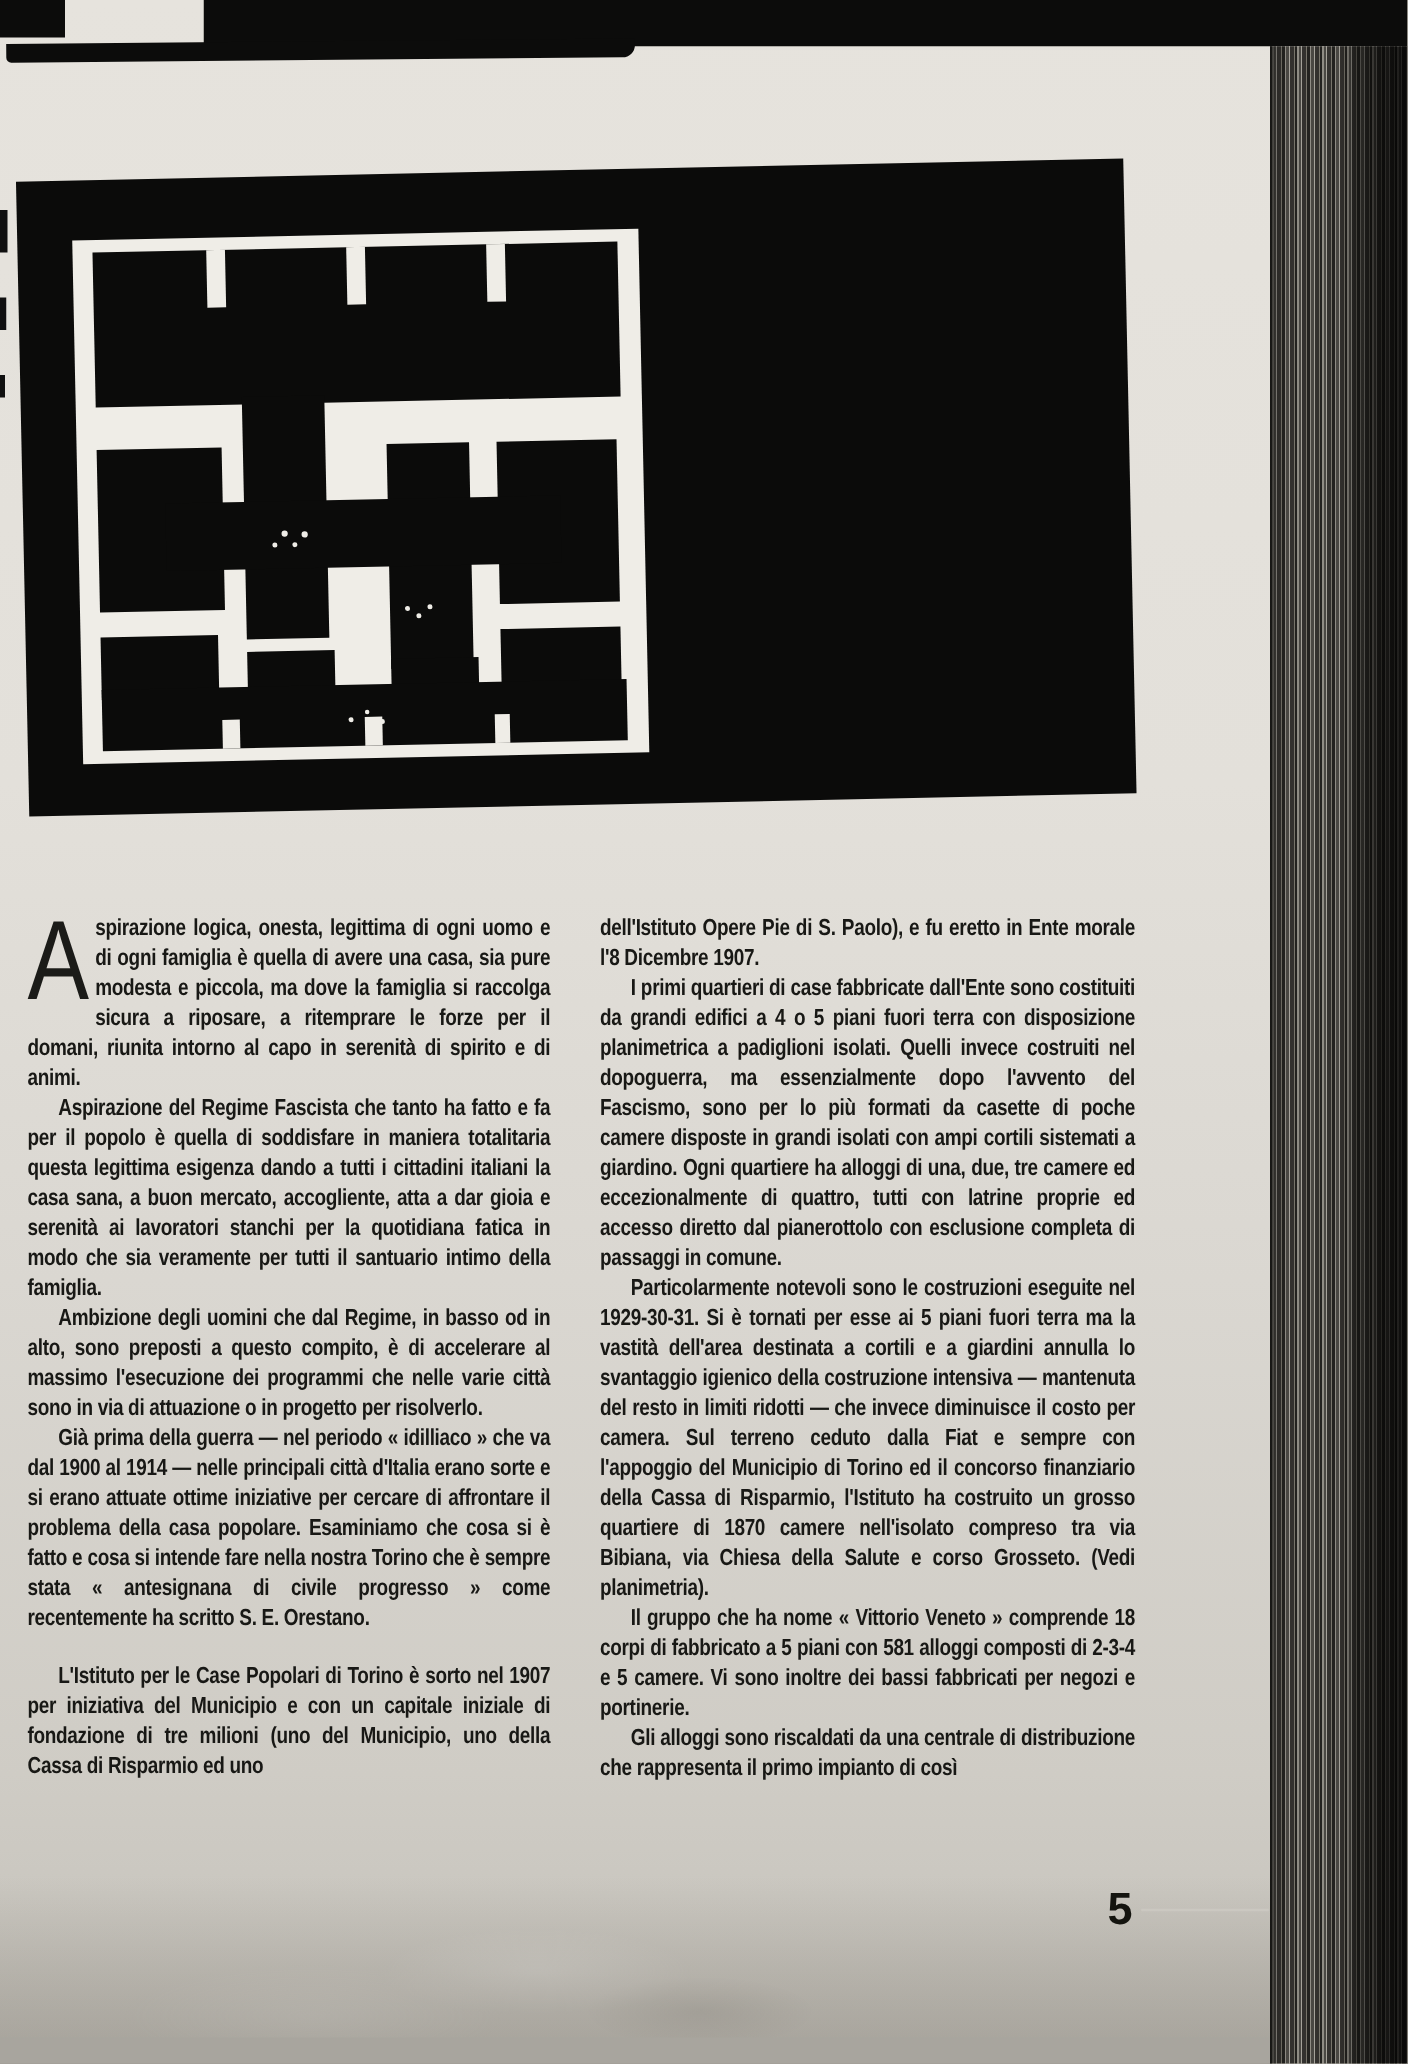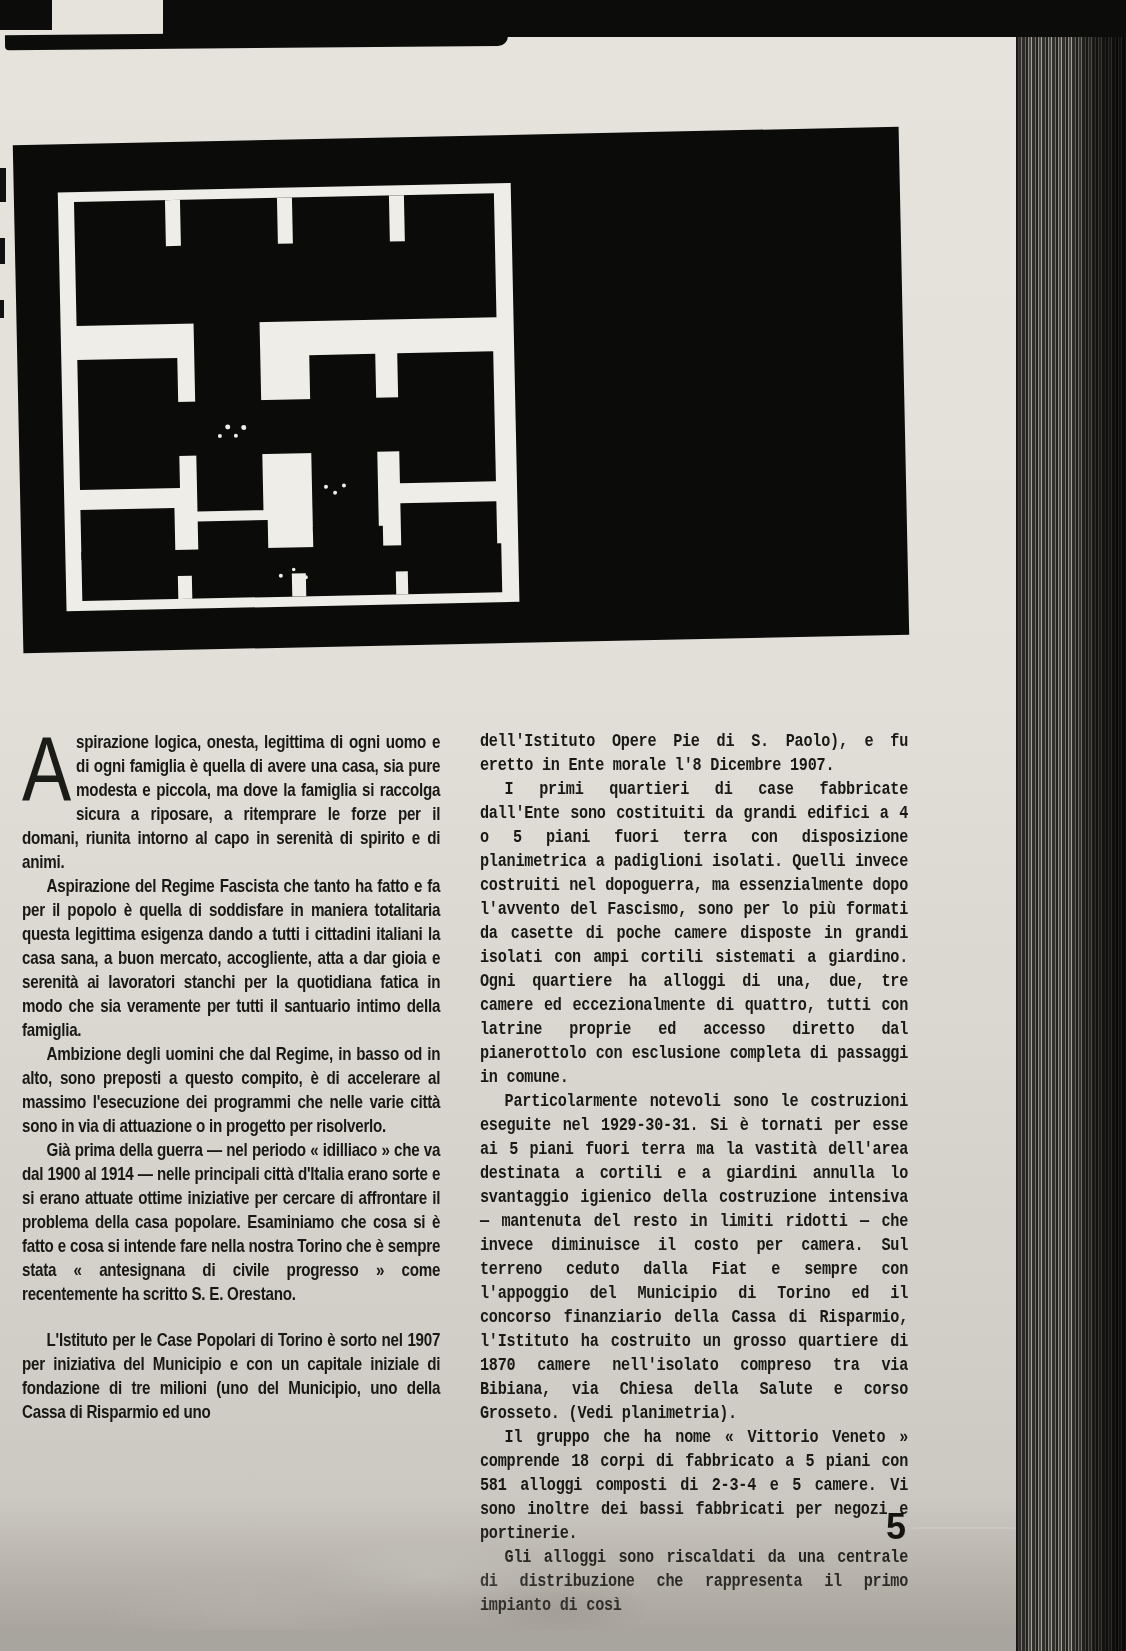--- a/index.html
+++ b/index.html
@@ -67,21 +67,21 @@
   .crease-line{position:absolute;left:913px;top:1527px;width:102px;height:2px;background:#cbc8c1;}
 
   
   .columns{
     position:absolute;left:22px;top:730px;width:886px;
     display:flex;
     color:var(--ink,#181815);
   }
   .col{overflow:visible;}
   .col.left{width:418px;margin-right:40px;}
-  .col.right{width:428px;font-family:Liberation Mono, monospace;}
+  .col.right{width:428px;}
   .condense{transform:scaleX(0.82);transform-origin:0 0;}
   .col.left .condense{width:510px;}
   .col.right .condense{width:522px;}
 
   .col p{
     margin:0;
     font-size:18.5px;
     line-height:24px;
     font-weight:bold;
     letter-spacing:-0.3px;

